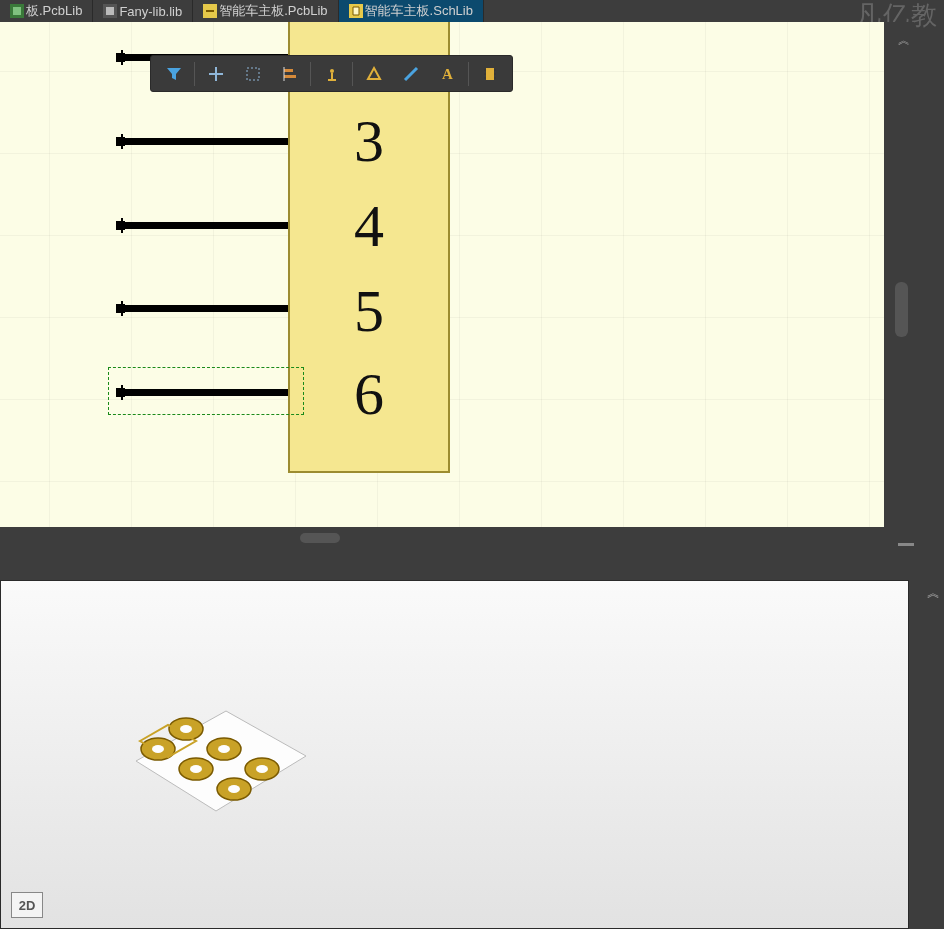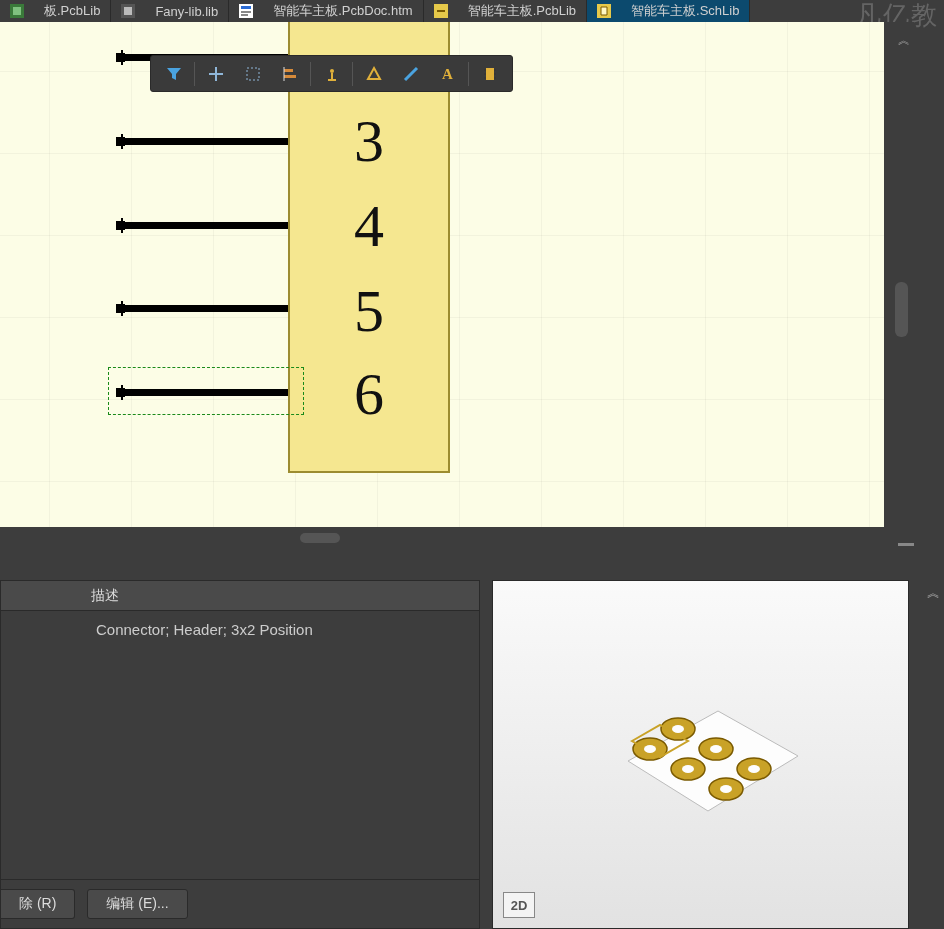--- a/index.html
+++ b/index.html
@@ -18,21 +18,21 @@
     display: flex;
     align-items: stretch;
     font-size: 13px;
     color: #d0d0d0;
     user-select: none;
   }
   .tab {
     display: flex;
     align-items: center;
     padding: 0 10px;
-    gap: 20px;
+    gap: 2px;
     border-right: 1px solid #2a2a2a;
     cursor: pointer;
   }
   .tab.active { background: #0c4a6e; }
   .doc-icon { width: 14px; height: 14px; display: inline-block; }
   .watermark {
     position: absolute;
     right: 5px; top: -2px;
     font-size: 26px;
     color: rgba(220,220,220,.25);
@@ -261,31 +261,20 @@
       <svg width="14" height="14">
           <rect width="14" height="14" fill="#555"></rect>
           <path d="M3 3h8v8H3z" fill="#bbb"></path>
         </svg>
     </span>
     <span>Fany-lib.lib</span>
   </div>
   <div class="tab">
     <span class="doc-icon">
       <svg width="14" height="14">
-          <rect width="14" height="14" fill="#fff"></rect>
-          <rect x="2" y="2" width="10" height="3" fill="#2a6bd4"></rect>
-          <rect x="2" y="7" width="10" height="2" fill="#888"></rect>
-          <rect x="2" y="10" width="7" height="2" fill="#888"></rect>
-        </svg>
-    </span>
-    <span>智能车主板.PcbDoc.htm</span>
-  </div>
-  <div class="tab">
-    <span class="doc-icon">
-      <svg width="14" height="14">
           <rect width="14" height="14" fill="#e6c94a"></rect>
           <rect x="3" y="6" width="8" height="2" fill="#7a5a00"></rect>
         </svg>
     </span>
     <span>智能车主板.PcbLib</span>
   </div>
   <div class="tab active">
     <span class="doc-icon">
       <svg width="14" height="14">
           <rect width="14" height="14" fill="#e6c94a"></rect>
@@ -376,36 +365,20 @@
   <div class="vscroll">
     <span class="arrow" style="top:10px">︽</span>
     <div class="thumb"></div>
   </div>
 </div>
 <div class="hscroll-thumb"></div>
 <div class="splitter-dash"></div>
 
 <div class="bottom">
 
-  <div class="info-panel">
-    <div class="info-header">
-      <span>描述</span>
-    </div>
-    <div class="info-body">
-      <span>Connector; Header; 3x2 Position</span>
-    </div>
-    <div class="info-footer">
-      <div class="btn left-cut">
-        <span>除 (R)</span>
-      </div>
-      <div class="btn">
-        <span>编辑 (E)...</span>
-      </div>
-    </div>
-  </div>
 
   <div class="preview">
     <svg width="240" height="190" viewBox="0 0 240 190">
 
       <path d="M40 100 L130 50 L210 95 L120 150 Z" fill="#fdfdfd" stroke="#bbb"></path>
 
       <g fill="#c9a227" stroke="#7a5a00" stroke-width="1.5">
         <ellipse cx="90" cy="68" rx="17" ry="11"></ellipse>
         <ellipse cx="128" cy="88" rx="17" ry="11"></ellipse>
         <ellipse cx="166" cy="108" rx="17" ry="11"></ellipse>

